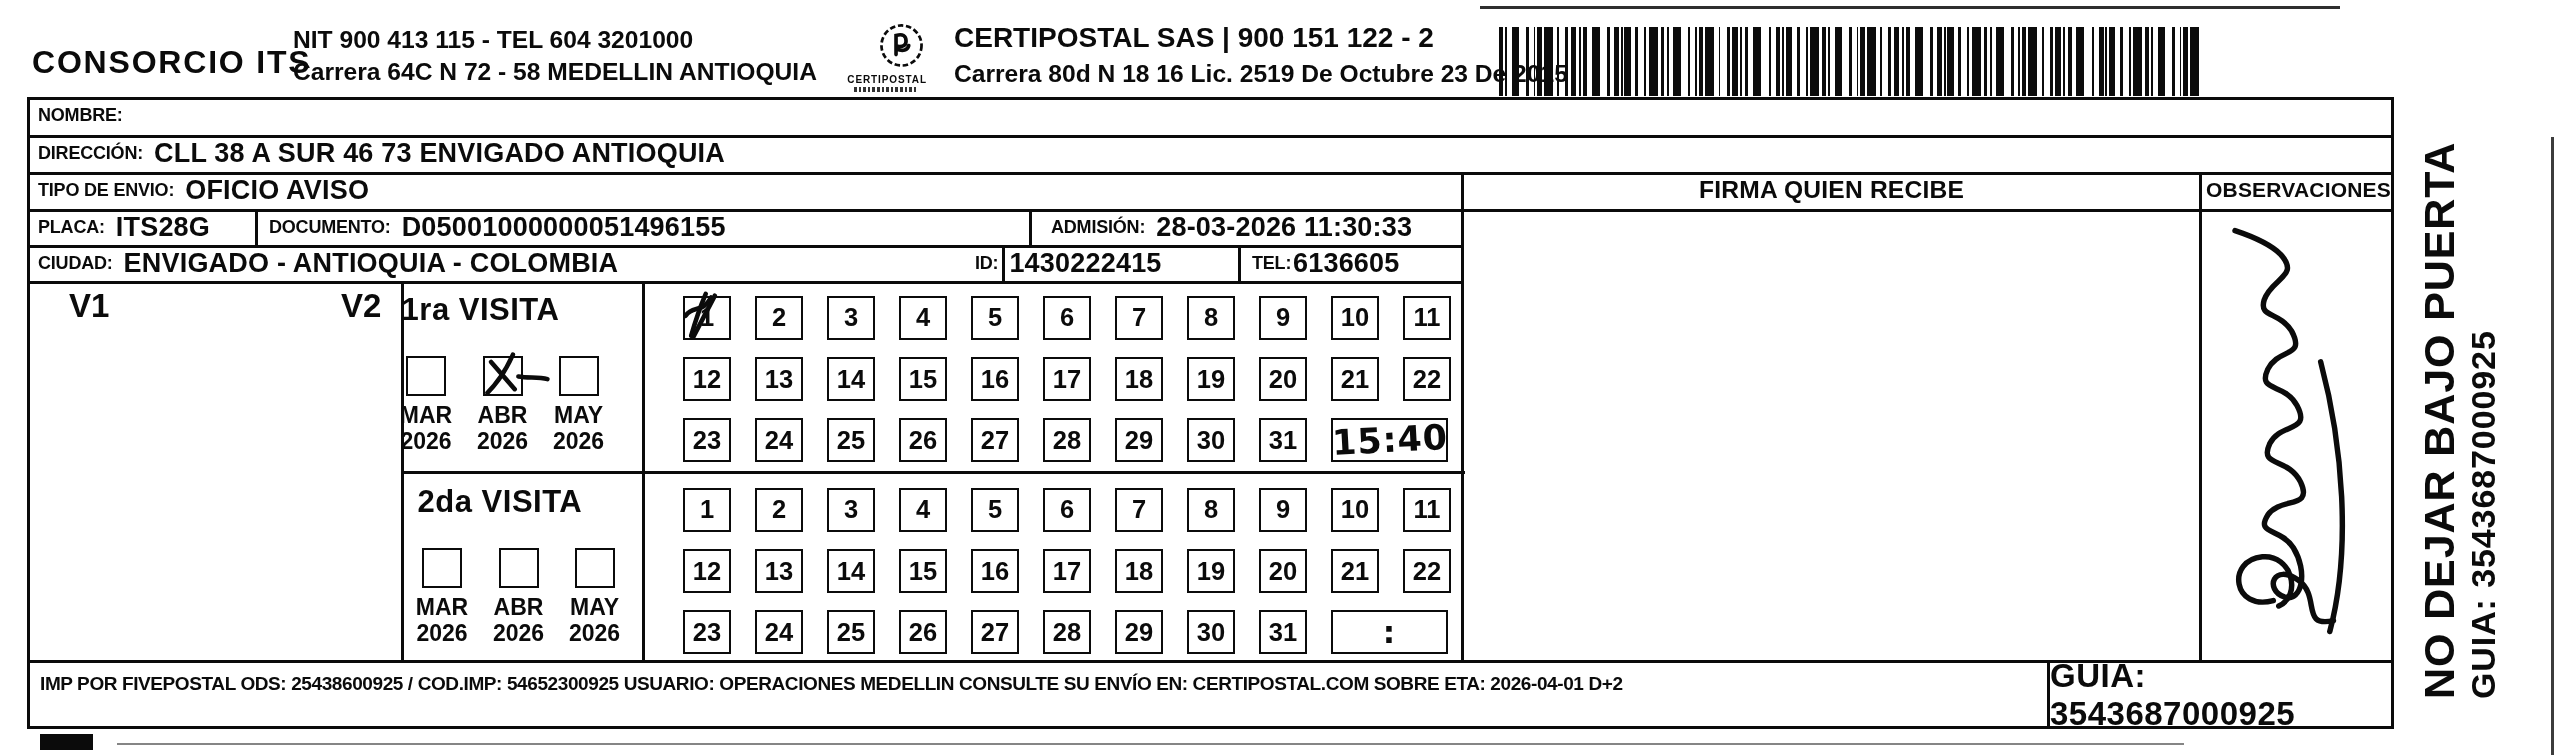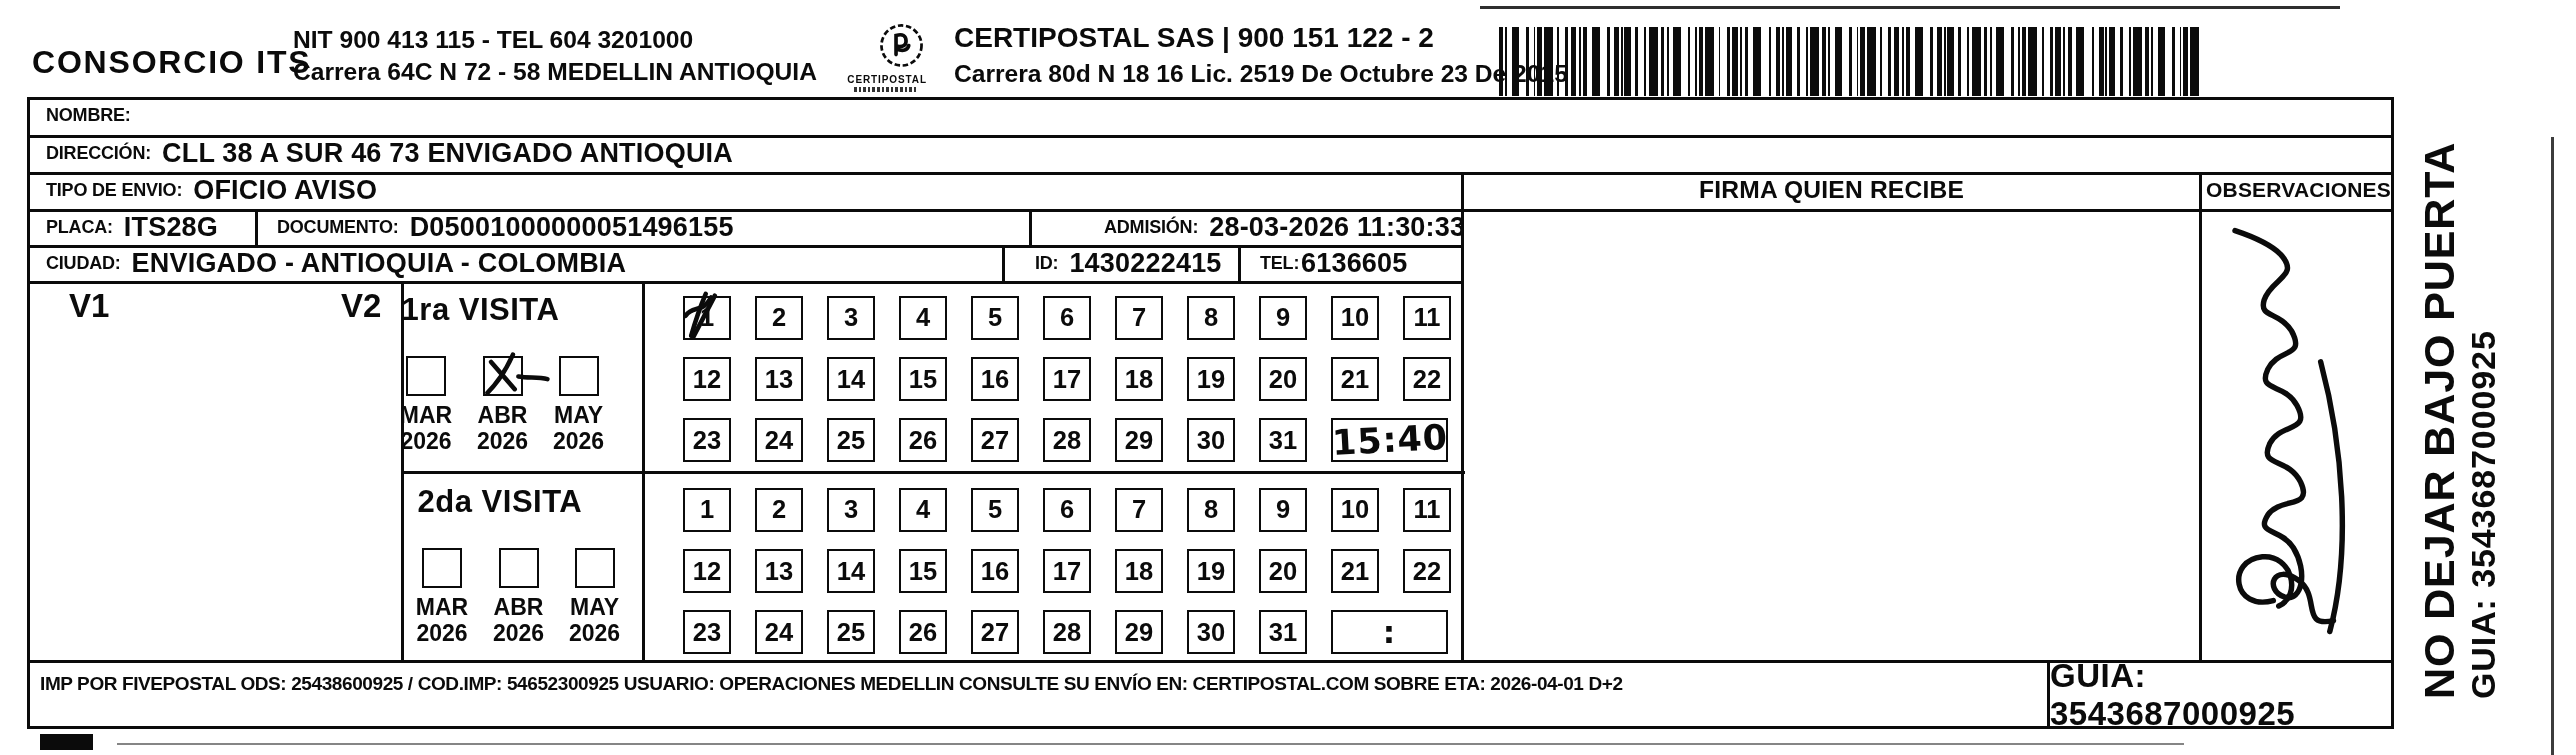--- a/index.html
+++ b/index.html
@@ -1,20 +1,20 @@
 <!DOCTYPE html>
 <html style="font-size:14.6px"><head>
 <meta charset="utf-8">
 <style>
   html,body{margin:0;padding:0;background:#fff;}
   body{width:2576px;height:756px;position:relative;overflow:hidden;
        font-family:"Liberation Sans",sans-serif;color:#0b0b0b;}
   .abs{position:absolute;}
   .line{position:absolute;background:#0b0b0b;}
-  .cell{position:absolute;display:flex;align-items:center;gap:11px;padding:0 11px;box-sizing:border-box;margin-left:8px;}
+  .cell{position:absolute;display:flex;align-items:center;gap:11px;padding:0 11px;box-sizing:border-box;}
   .lbl{font-size:18px;font-weight:700;letter-spacing:-0.2px;white-space:nowrap;}
   .val{font-size:27px;font-weight:700;letter-spacing:0.2px;white-space:nowrap;}
   .chk{position:relative;border:2.7px solid #0b0b0b;box-sizing:border-box;background:#fff;}
   .daybox{position:relative;width:48px;height:44px;border:2.7px solid #0b0b0b;box-sizing:border-box;
           display:flex;align-items:center;justify-content:center;font-size:25.5px;font-weight:700;}
   .dayrow{position:absolute;left:38px;display:flex;gap:24px;}
   .widebox{position:relative;width:117px;height:44px;border:2.7px solid #0b0b0b;box-sizing:border-box;
            display:flex;align-items:center;justify-content:center;}
   .hand{font-family:"DejaVu Sans",sans-serif;font-weight:700;font-size:35px;transform:rotate(-3deg);letter-spacing:0.9px;}
   .statusrow-label{font-size:22px;font-weight:700;letter-spacing:0.3px;}
@@ -186,29 +186,29 @@
   <span class="val">OFICIO AVISO</span>
 </div>
 <div class="cell" style="left:27px;top:209px;width:228px;height:36px;">
   <span class="lbl">PLACA:</span>
   <span class="val">ITS28G</span>
 </div>
 <div class="cell" style="left:258px;top:209px;width:771px;height:36px;">
   <span class="lbl">DOCUMENTO:</span>
   <span class="val">D05001000000051496155</span>
 </div>
-<div class="cell" style="left:1085px;top:209px;width:430px;height:36px;">
+<div class="cell" style="left:1040px;top:209px;width:430px;height:36px;">
   <span class="lbl">ADMISIÓN:</span>
   <span class="val">28-03-2026 11:30:33</span>
 </div>
 <div class="cell" style="left:27px;top:245px;width:974px;height:36px;">
   <span class="lbl">CIUDAD:</span>
   <span class="val">ENVIGADO - ANTIOQUIA - COLOMBIA</span>
 </div>
-<div class="cell" style="left:1016px;top:245px;width:234px;height:36px;">
+<div class="cell" style="left:964px;top:245px;width:234px;height:36px;">
   <span class="lbl">ID:</span>
   <span class="val">1430222415</span>
 </div>
 <div class="cell" style="left:1241px;top:245px;width:220px;height:36px;gap:1.8px;">
   <span class="lbl">TEL:</span>
   <span class="val">6136605</span>
 </div>
 
 <div class="colhdr" style="left:1464px;top:172px;width:735px;height:36px;font-size:24.6px;">FIRMA QUIEN RECIBE</div>
 <div class="colhdr" style="left:2202px;top:172px;width:193px;height:36px;font-size:21px;">OBSERVACIONES</div>

